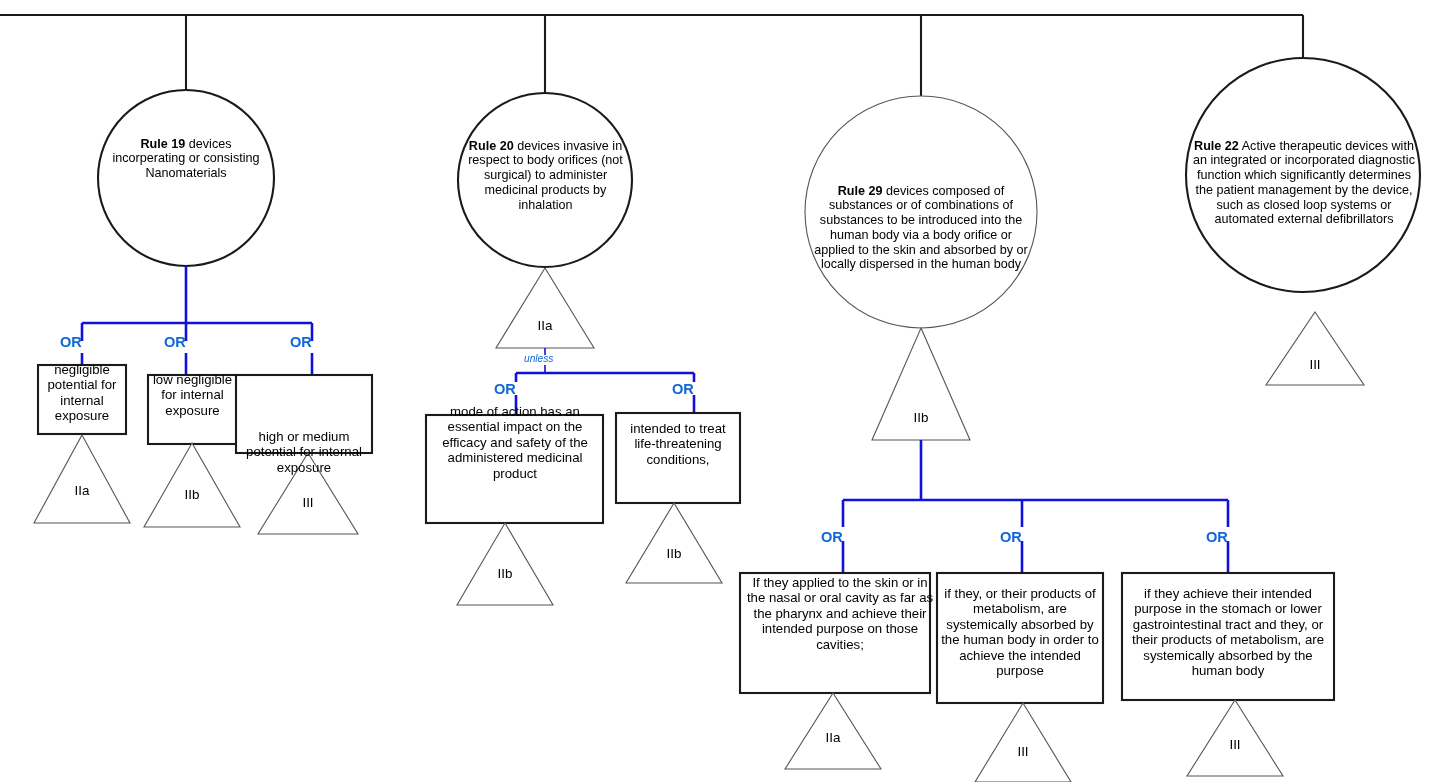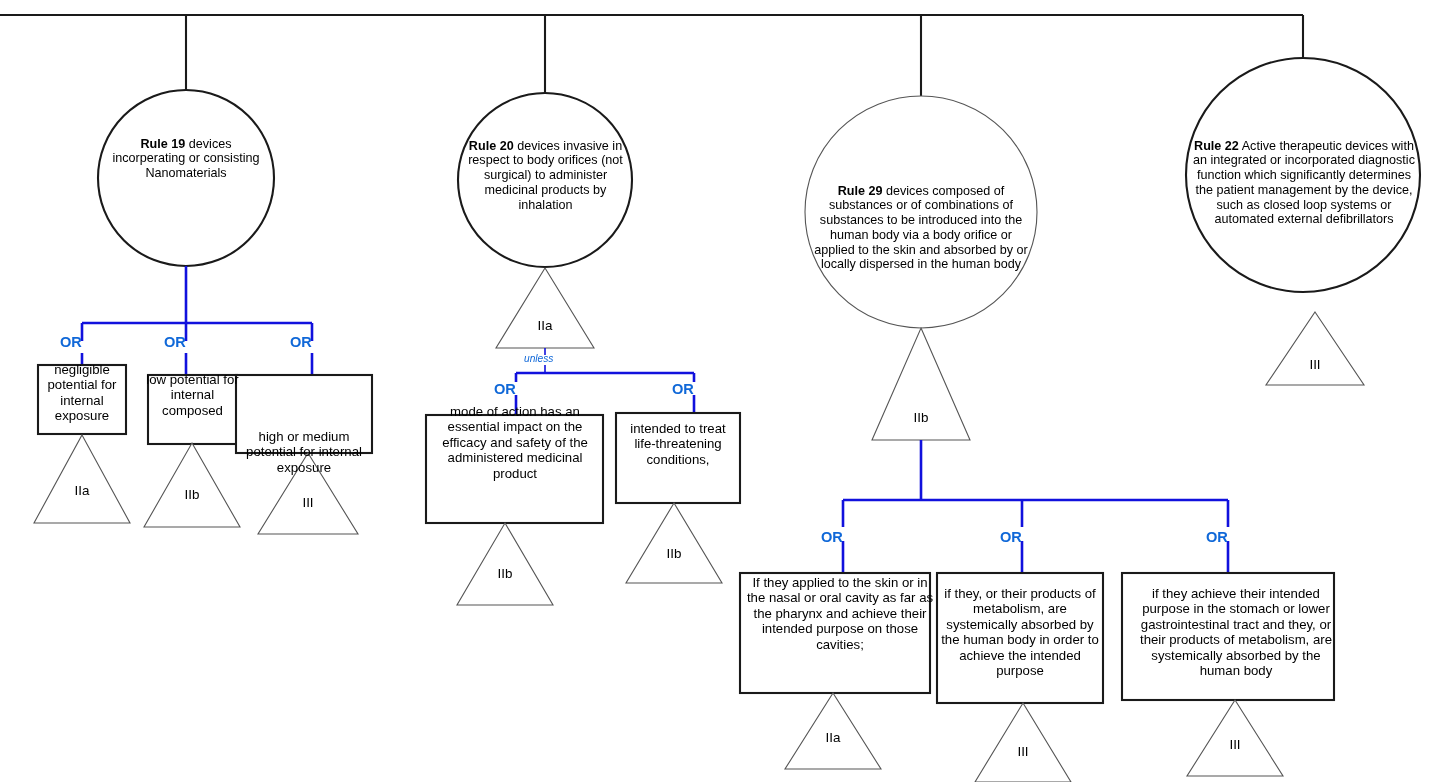--- a/index.html
+++ b/index.html
@@ -132,21 +132,21 @@
     <polygon class="shape-stroke-light" points="1315,312 1364,385 1266,385"></polygon>
   </svg>
 
   <div class="node-text circle-text" style="left:108px; top:122px; width:156px;">
     <span class="rule-bold">Rule 19</span><span> devices incorperating or consisting Nanomaterials</span>
   </div>
   <div class="or-label" style="left:60px; top:334px;">OR</div>
   <div class="or-label" style="left:164px; top:334px;">OR</div>
   <div class="or-label" style="left:290px; top:334px;">OR</div>
   <div class="node-text box-text" style="left:36px; top:362px; width:92px;">negligible potential for internal exposure</div>
-  <div class="node-text box-text" style="left:146px; top:372px; width:93px;">low potential for internal composed</div>
+  <div class="node-text box-text" style="left:146px; top:372px; width:93px;">low negligible for internal exposure</div>
   <div class="node-text box-text" style="left:238px; top:382px; width:132px;margin-top:47px;">high or medium potential for internal exposure</div>
   <div class="node-text tri-text" style="left:52px; top:483px; width:60px;">IIa</div>
   <div class="node-text tri-text" style="left:162px; top:487px; width:60px;">IIb</div>
   <div class="node-text tri-text" style="left:278px; top:495px; width:60px;">III</div>
 
   <div class="node-text circle-text" style="left:458px; top:124px; width:175px;">
     <span class="rule-bold">Rule 20</span><span> devices invasive in respect to body orifices (not surgical)  to administer medicinal products by inhalation</span>
   </div>
   <div class="node-text tri-text" style="left:515px; top:318px; width:60px;">IIa</div>
   <div class="unless-label" style="left:524px; top:353px;">unless</div>
@@ -159,21 +159,21 @@
 
   <div class="node-text circle-text" style="left:809px; top:169px; width:224px;">
     <span class="rule-bold">Rule 29</span><span> devices composed of substances or of combinations of substances  to be introduced into the human body via a body orifice or applied to the skin and absorbed by or locally dispersed in the human body</span>
   </div>
   <div class="node-text tri-text" style="left:891px; top:410px; width:60px;">IIb</div>
   <div class="or-label" style="left:821px; top:529px;">OR</div>
   <div class="or-label" style="left:1000px; top:529px;">OR</div>
   <div class="or-label" style="left:1206px; top:529px;">OR</div>
   <div class="node-text box-text" style="left:742px; top:575px; width:196px;">If they applied to the skin or in the nasal or oral cavity as far as the pharynx and achieve their intended purpose on those cavities;</div>
   <div class="node-text box-text" style="left:939px; top:586px; width:162px;">if they, or their products of metabolism, are systemically absorbed by the human body in order to achieve the intended purpose</div>
-  <div class="node-text box-text" style="left:1124px; top:586px; width:208px;margin-left:8px;">if they achieve their intended purpose in the stomach or lower gastrointestinal tract and they, or their products of metabolism, are systemically absorbed by the human body</div>
+  <div class="node-text box-text" style="left:1124px; top:586px; width:208px;">if they achieve their intended purpose in the stomach or lower gastrointestinal tract and they, or their products of metabolism, are systemically absorbed by the human body</div>
   <div class="node-text tri-text" style="left:803px; top:730px; width:60px;">IIa</div>
   <div class="node-text tri-text" style="left:993px; top:744px; width:60px;">III</div>
   <div class="node-text tri-text" style="left:1205px; top:737px; width:60px;">III</div>
 
   <div class="node-text circle-text" style="left:1188px; top:124px; width:232px;">
     <span class="rule-bold">Rule 22</span><span> Active therapeutic devices with an integrated or incorporated diagnostic function which significantly determines the patient management by the device, such as closed loop systems or automated external defibrillators</span>
   </div>
   <div class="node-text tri-text" style="left:1285px; top:357px; width:60px;">III</div>
 
 </div>

